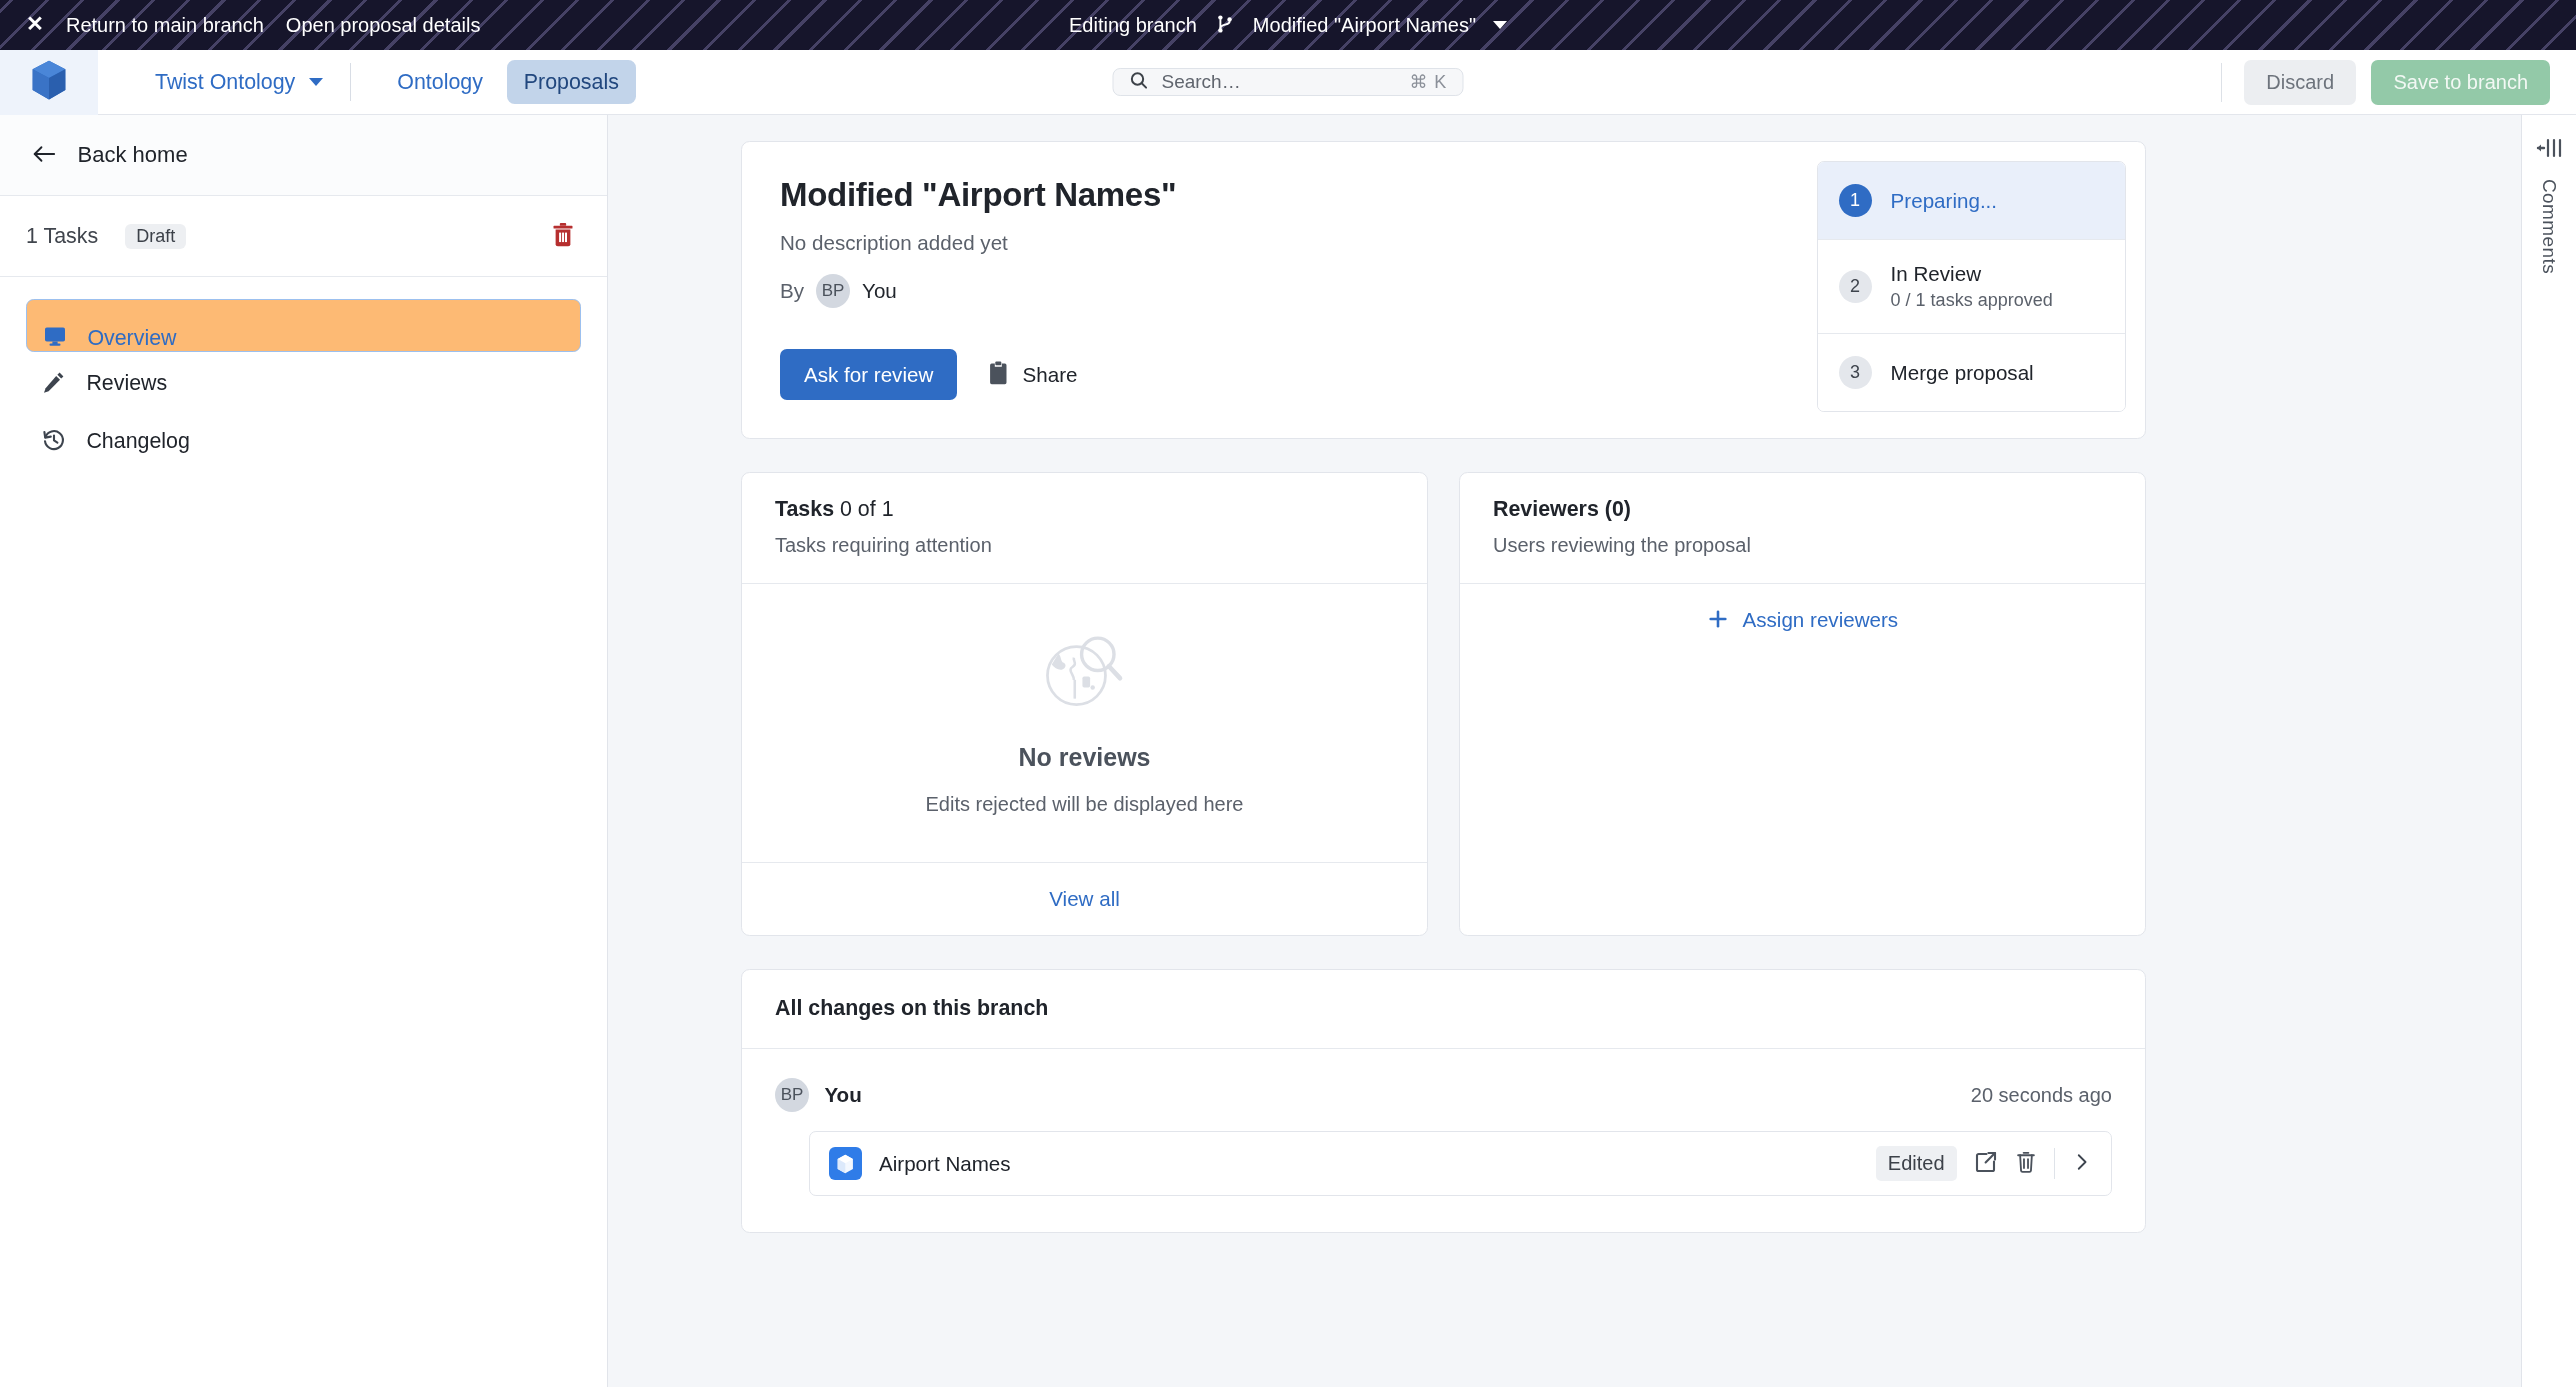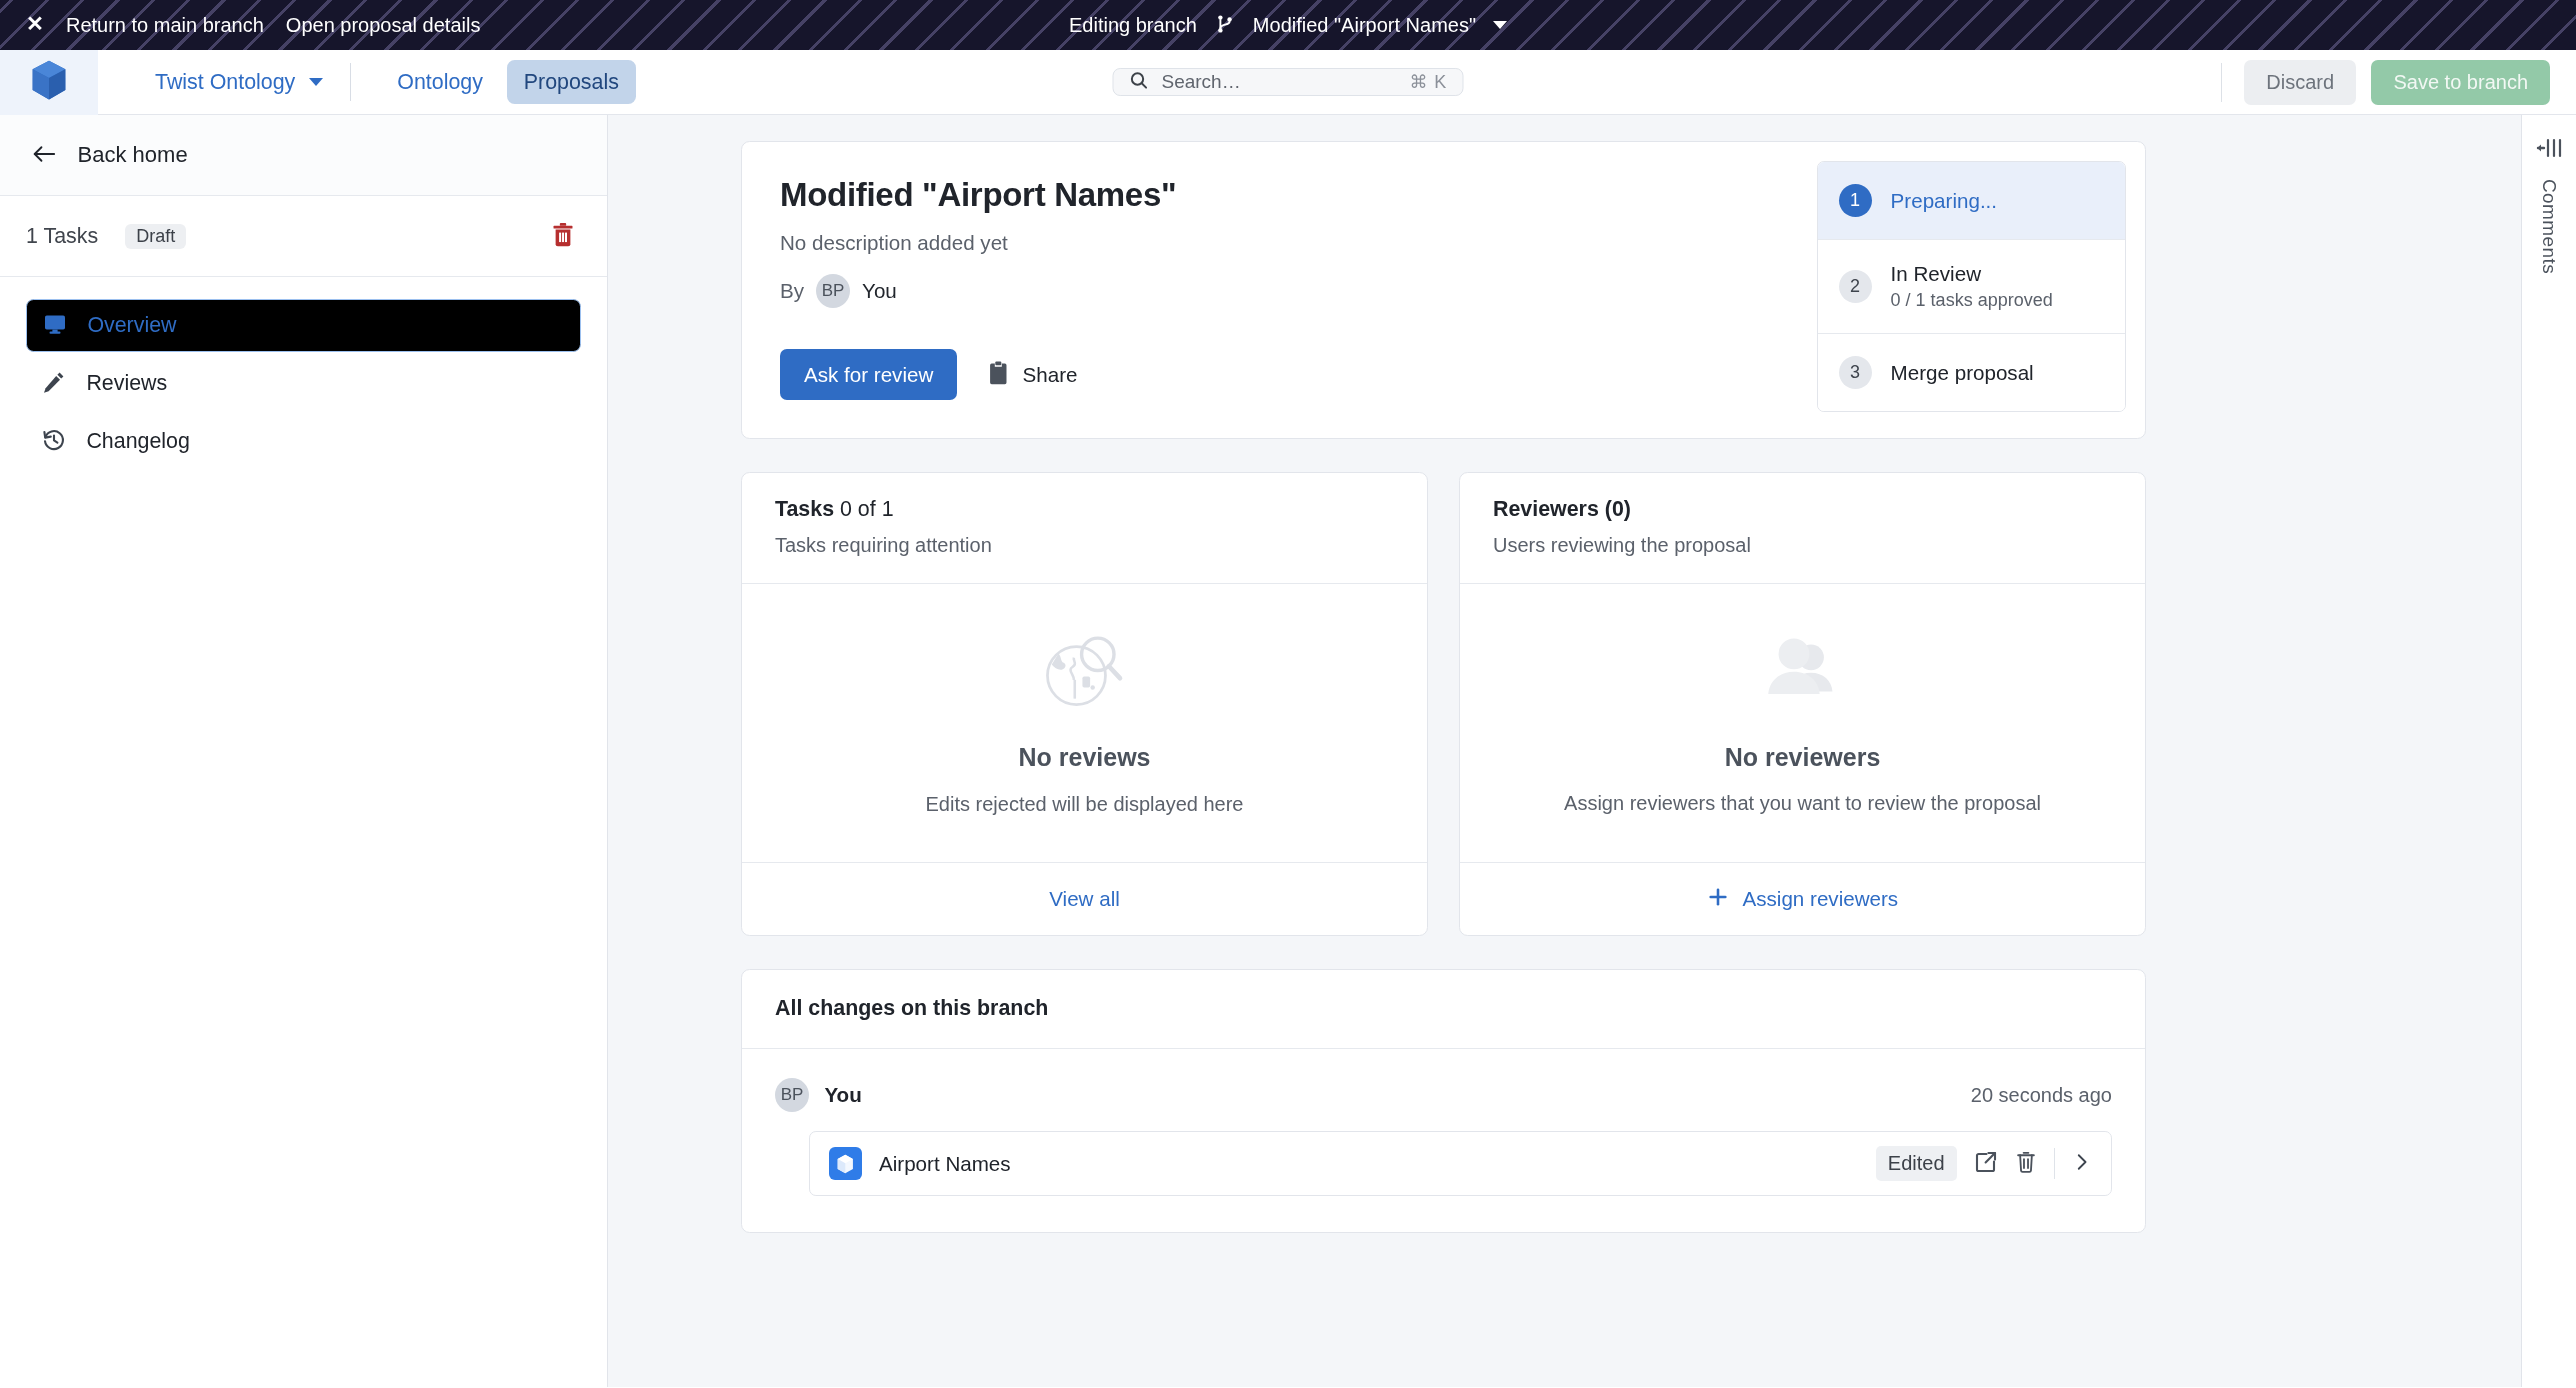--- a/index.html
+++ b/index.html
@@ -138,22 +138,23 @@
     padding: 2px 11px; margin-left: 27px;
   }
   .sb-trash { margin-left: auto; cursor: pointer; }
   .sb-nav { padding: 22px 26px 0 26px; display: flex; flex-direction: column; gap: 5.1px; }
   .sb-item {
     display: flex; align-items: center; gap: 19px;
     height: 53px; padding: 0 15.4px;
     border-radius: 7.7px; cursor: pointer;
   }
   .sb-item.active {
-    background: #000000;
+    background: #fdba74;
     border: 0.9px solid #9cc0ef;
+    align-items: flex-end;
   }
   .sb-item-label { font-size: 21.4px; color: #20242b; }
   .sb-item.active .sb-item-label { color: #2f6cc4; }
 
   
   .main {
     flex: 1 1 auto; background: #f4f6f9;
     overflow: hidden; padding: 26px 0 0 0;
     position: relative;
   }
@@ -487,32 +488,20 @@
             <span class="es-foot-lbl">View all</span>
           </div>
         </div>
 
         <div class="es-card">
           <div class="es-head">
             <div class="es-title">
               <b>Reviewers (0)</b>
             </div>
             <div class="es-sub">Users reviewing the proposal</div>
-          </div>
-          <div class="es-body">
-            <span class="es-illu">
-              <svg width="89" height="86" viewBox="0 0 104 100" fill="#e7e9ed">
-                <circle cx="62" cy="34" r="15"></circle>
-                <path d="M62 52 c-14 0 -24 9 -25 22 h50 c-1 -13 -11 -22 -25 -22 Z"></path>
-                <circle cx="42" cy="30" r="18" fill="#eceef1"></circle>
-                <path d="M42 51 c-17 0 -29 11 -30 26 h60 c-1 -15 -13 -26 -30 -26 Z" fill="#eceef1"></path>
-              </svg>
-            </span>
-            <div class="es-big">No reviewers</div>
-            <div class="es-small">Assign reviewers that you want to review the proposal</div>
           </div>
           <div class="es-foot">
             <span>
               <svg width="22" height="22" viewBox="0 0 24 24" stroke="#2f6cc4" stroke-width="2.8" stroke-linecap="round">
                 <path d="M12 4 V20"></path>
                   <path d="M4 12 H20"></path>
               </svg>
             </span>
             <span class="es-foot-lbl">Assign reviewers</span>
           </div>

